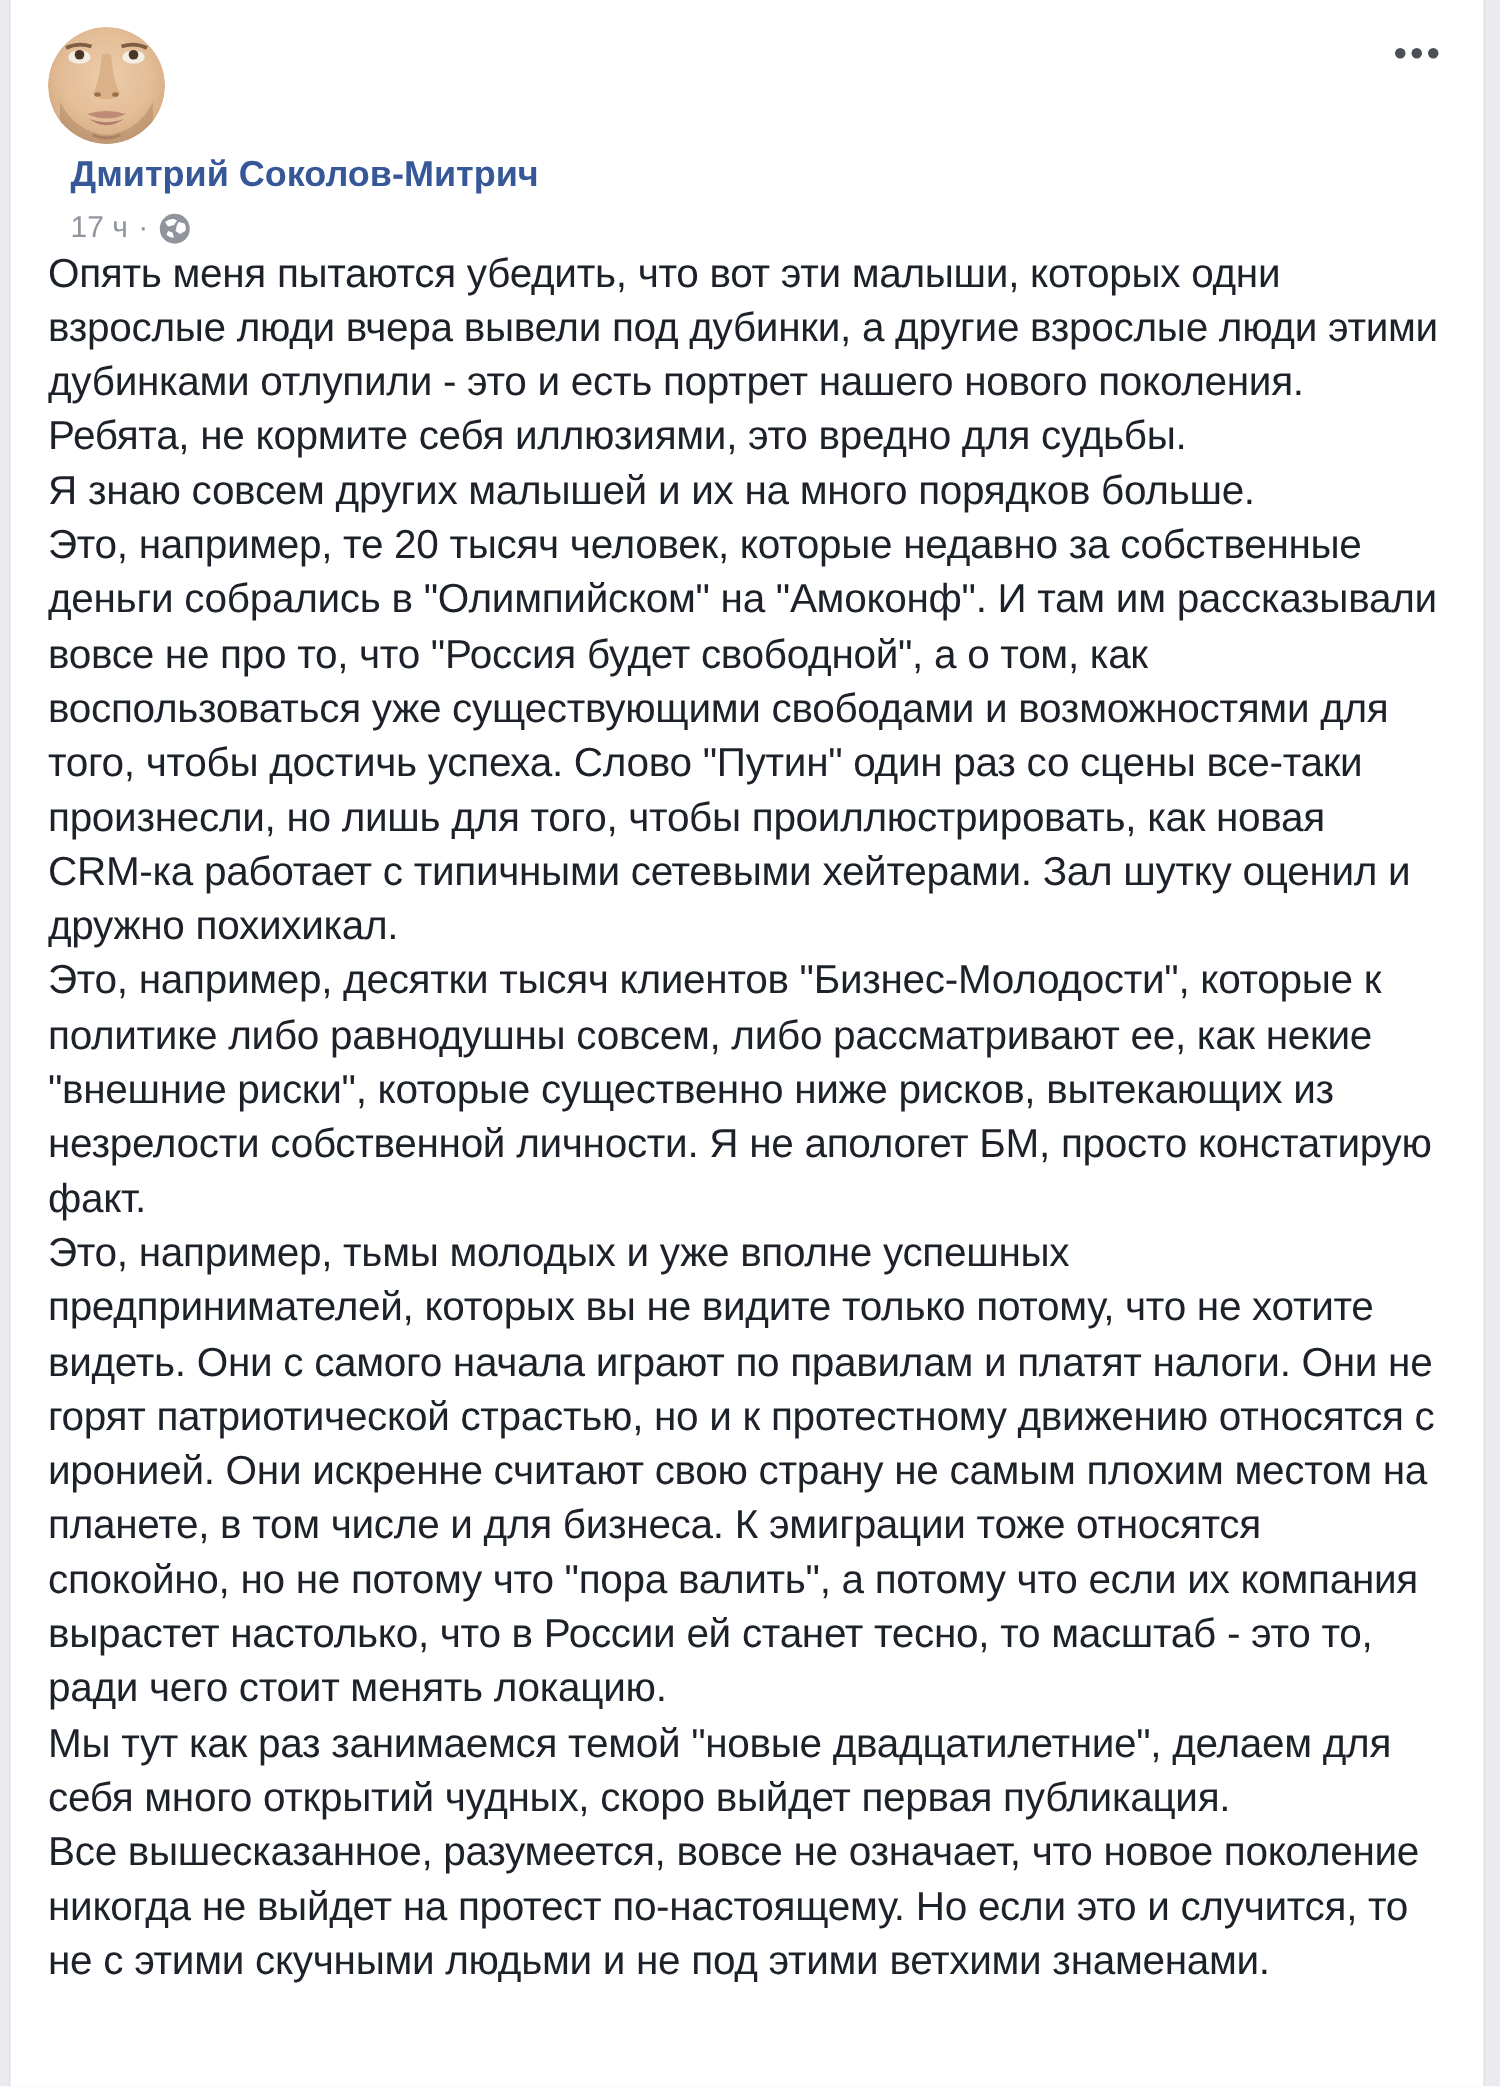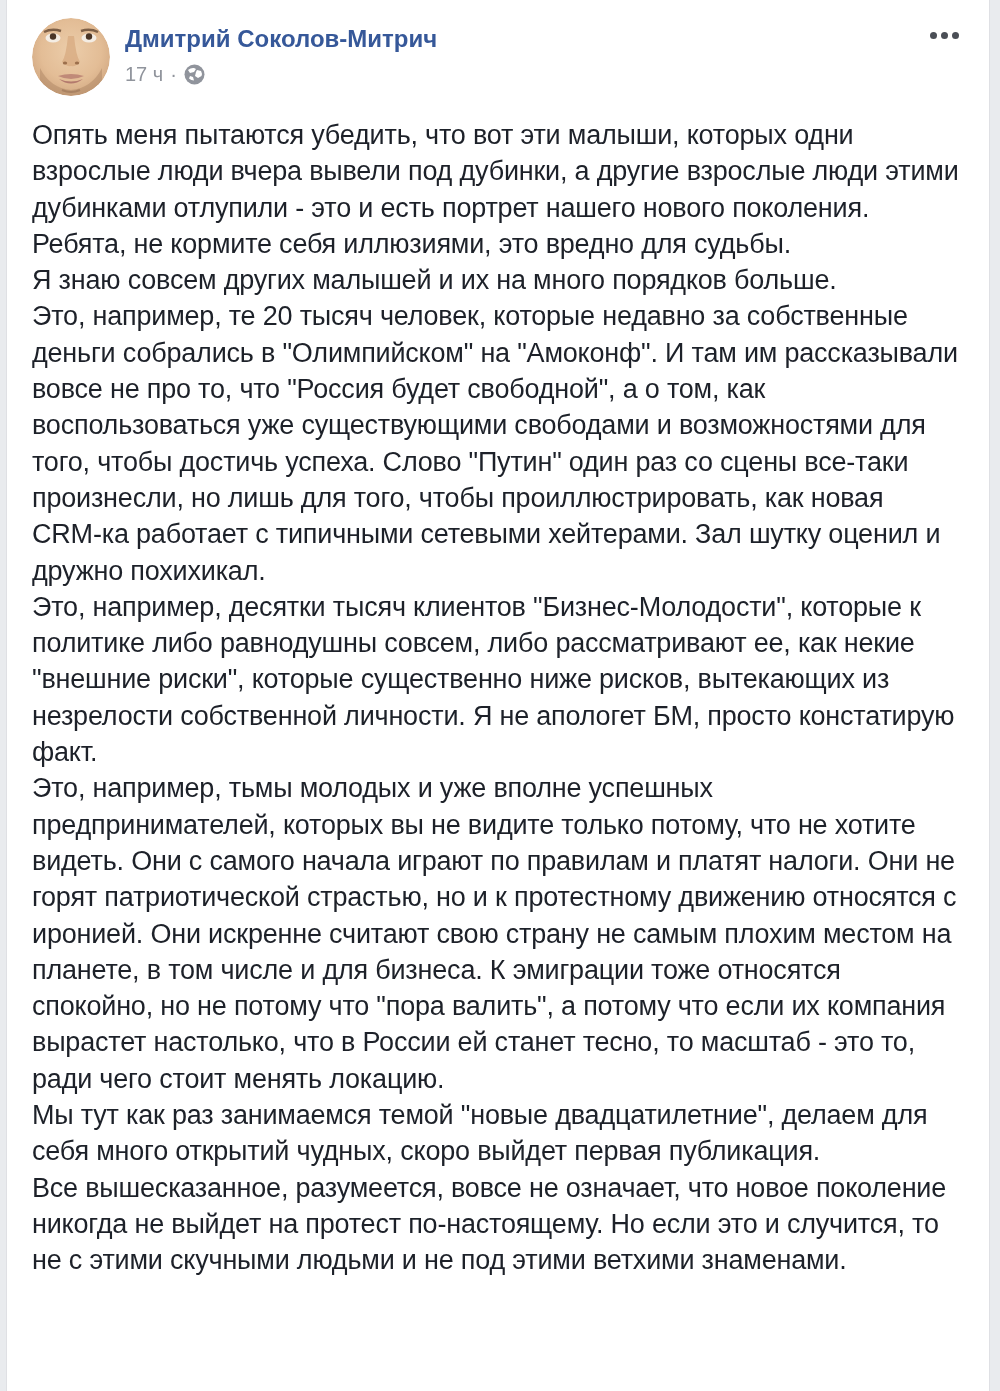--- a/index.html
+++ b/index.html
@@ -21,20 +21,21 @@
     background: #ffffff;
     border-left: 1px solid #dfe0e4;
     border-right: 1px solid #dfe0e4;
   }
 
   .header {
     position: relative;
     padding: 18px 24px 0 25px;
     display: flex;
     align-items: flex-start;
+    flex-direction: column;
   }
 
   .avatar {
     width: 78px;
     height: 78px;
     border-radius: 50%;
     overflow: hidden;
     flex: 0 0 78px;
     cursor: pointer;
   }
@@ -72,21 +73,20 @@
     padding: 4px;
   }
   .more-btn .d {
     width: 7px; height: 7px;
     border-radius: 50%;
     background: #4b4f56;
   }
   .more-btn .d + .d { margin-left: 4px; }
 
   .post-text {
-    margin-top: 21px;
     padding: 0 30px 0 25px;
     font-size: 27px;
     line-height: 36.3px;
     color: #1d2129;
     white-space: pre-line;
     letter-spacing: -0.2px;
   }
 </style>
 </head>
 <body>

